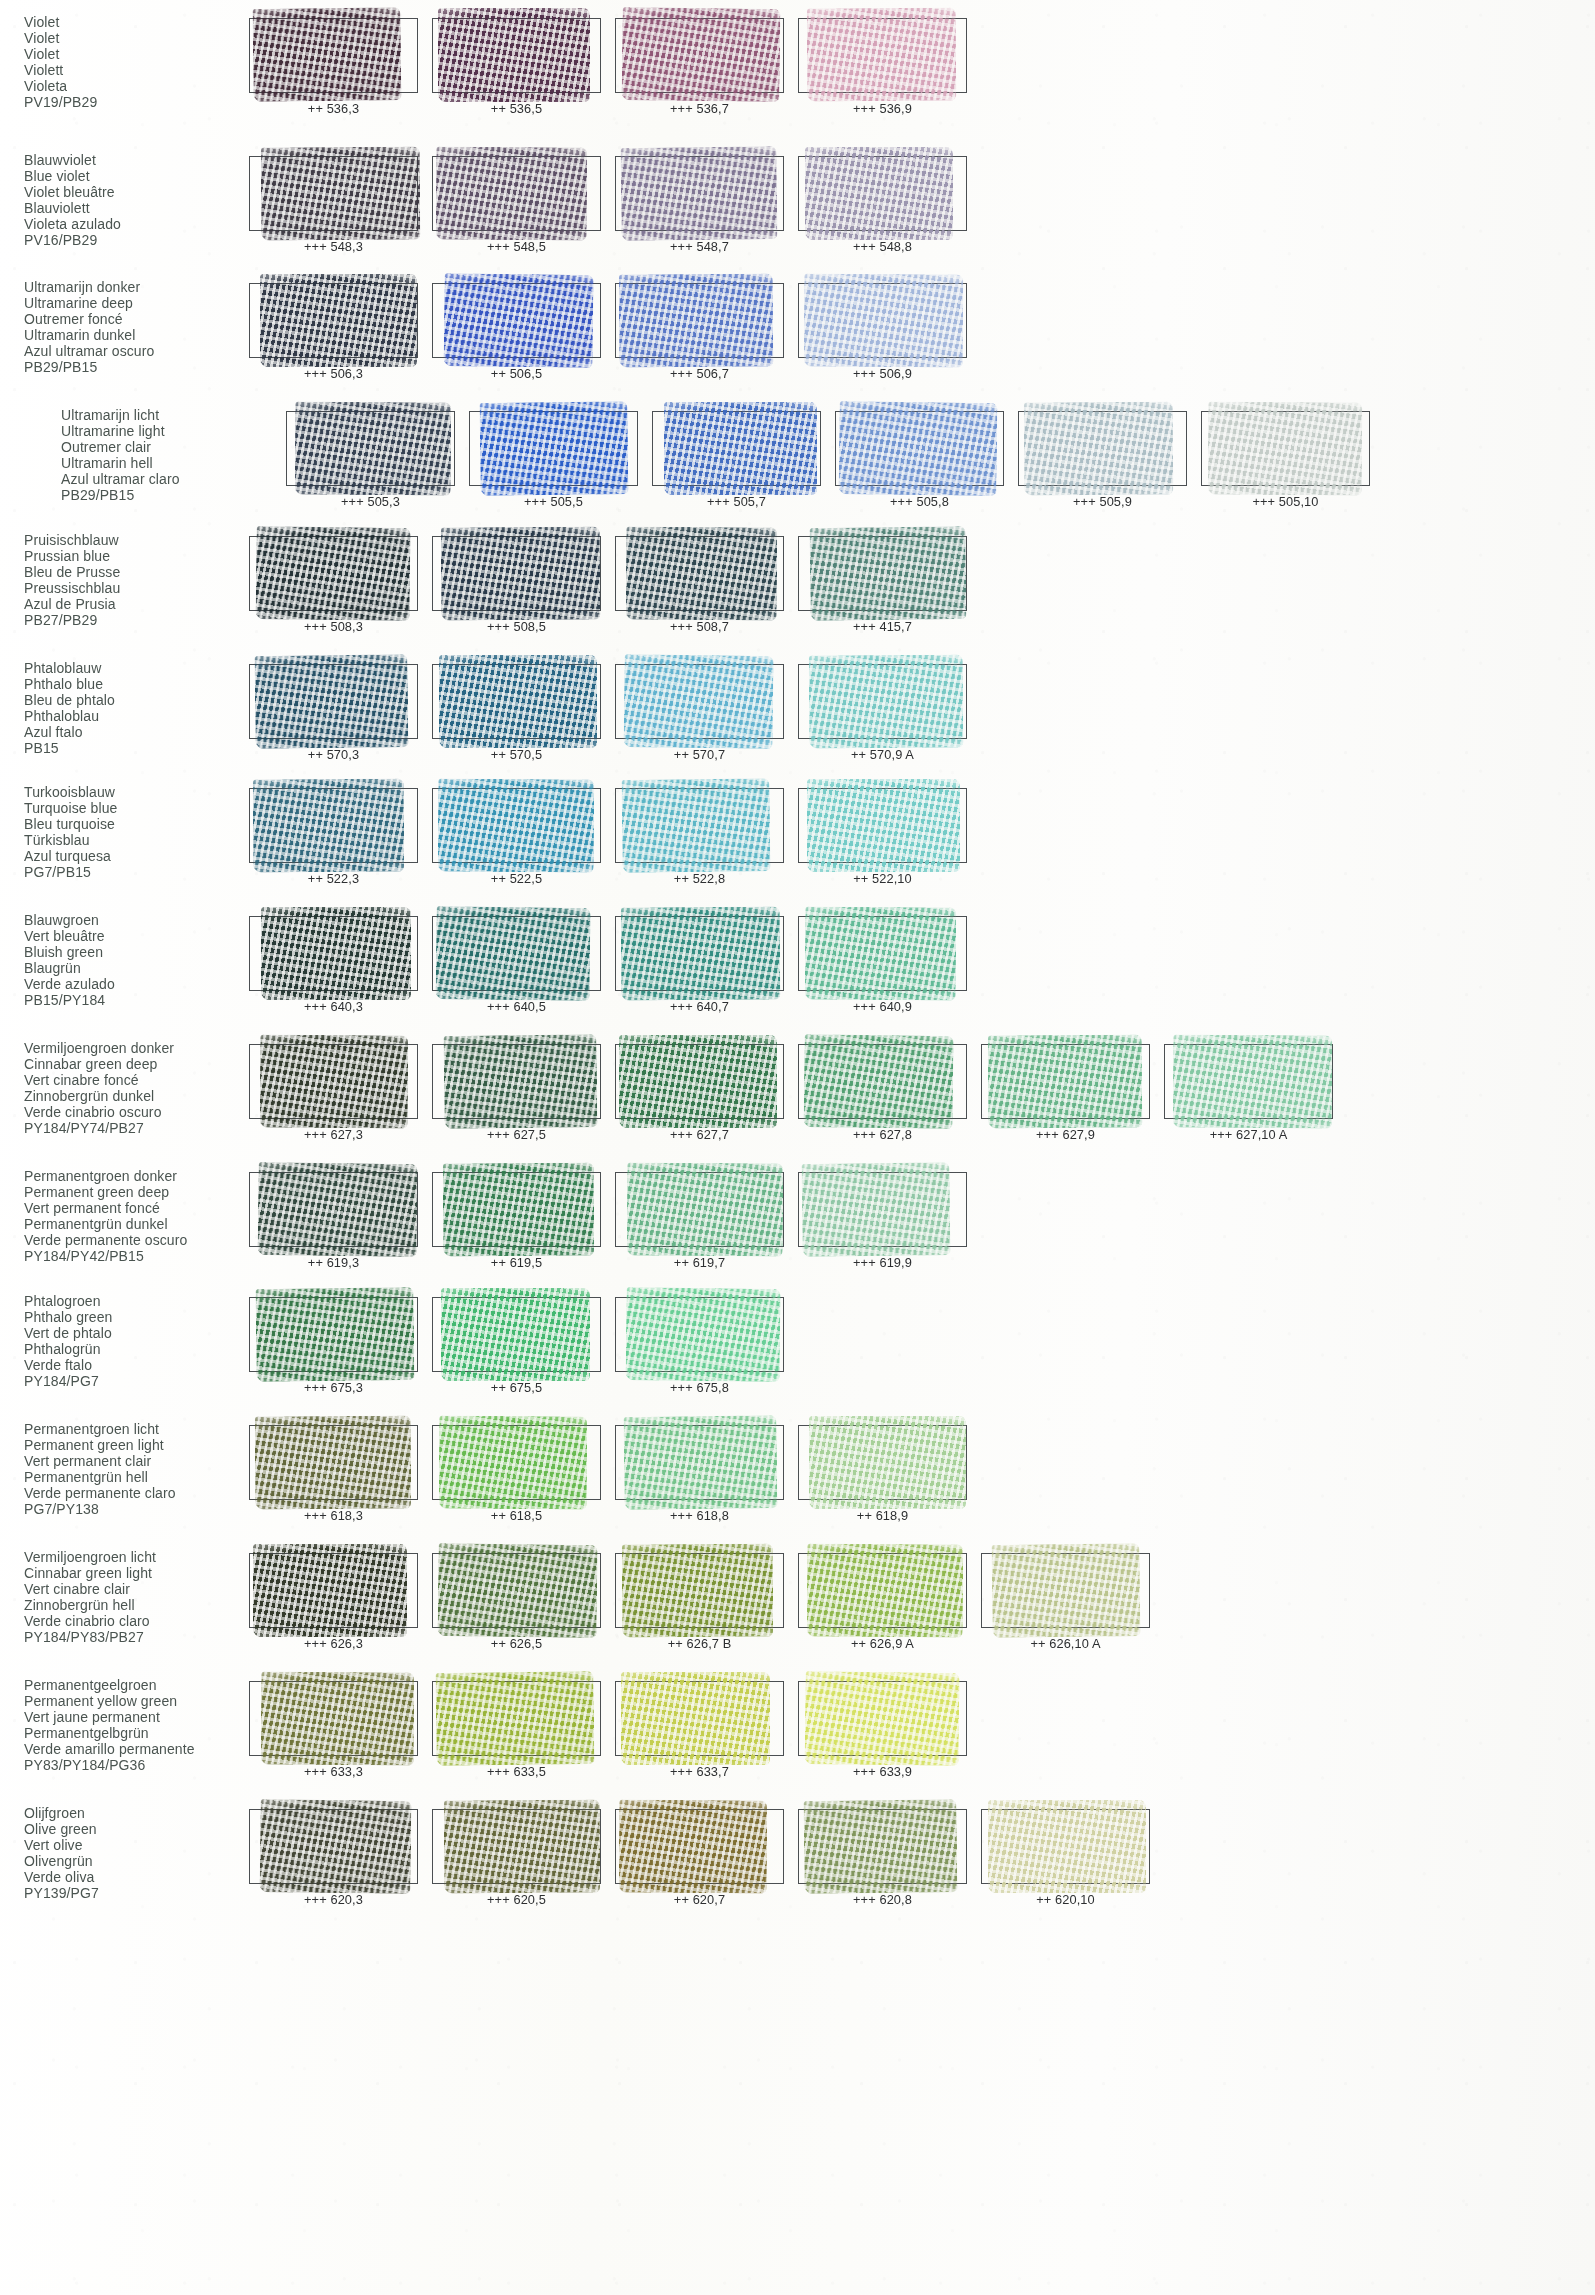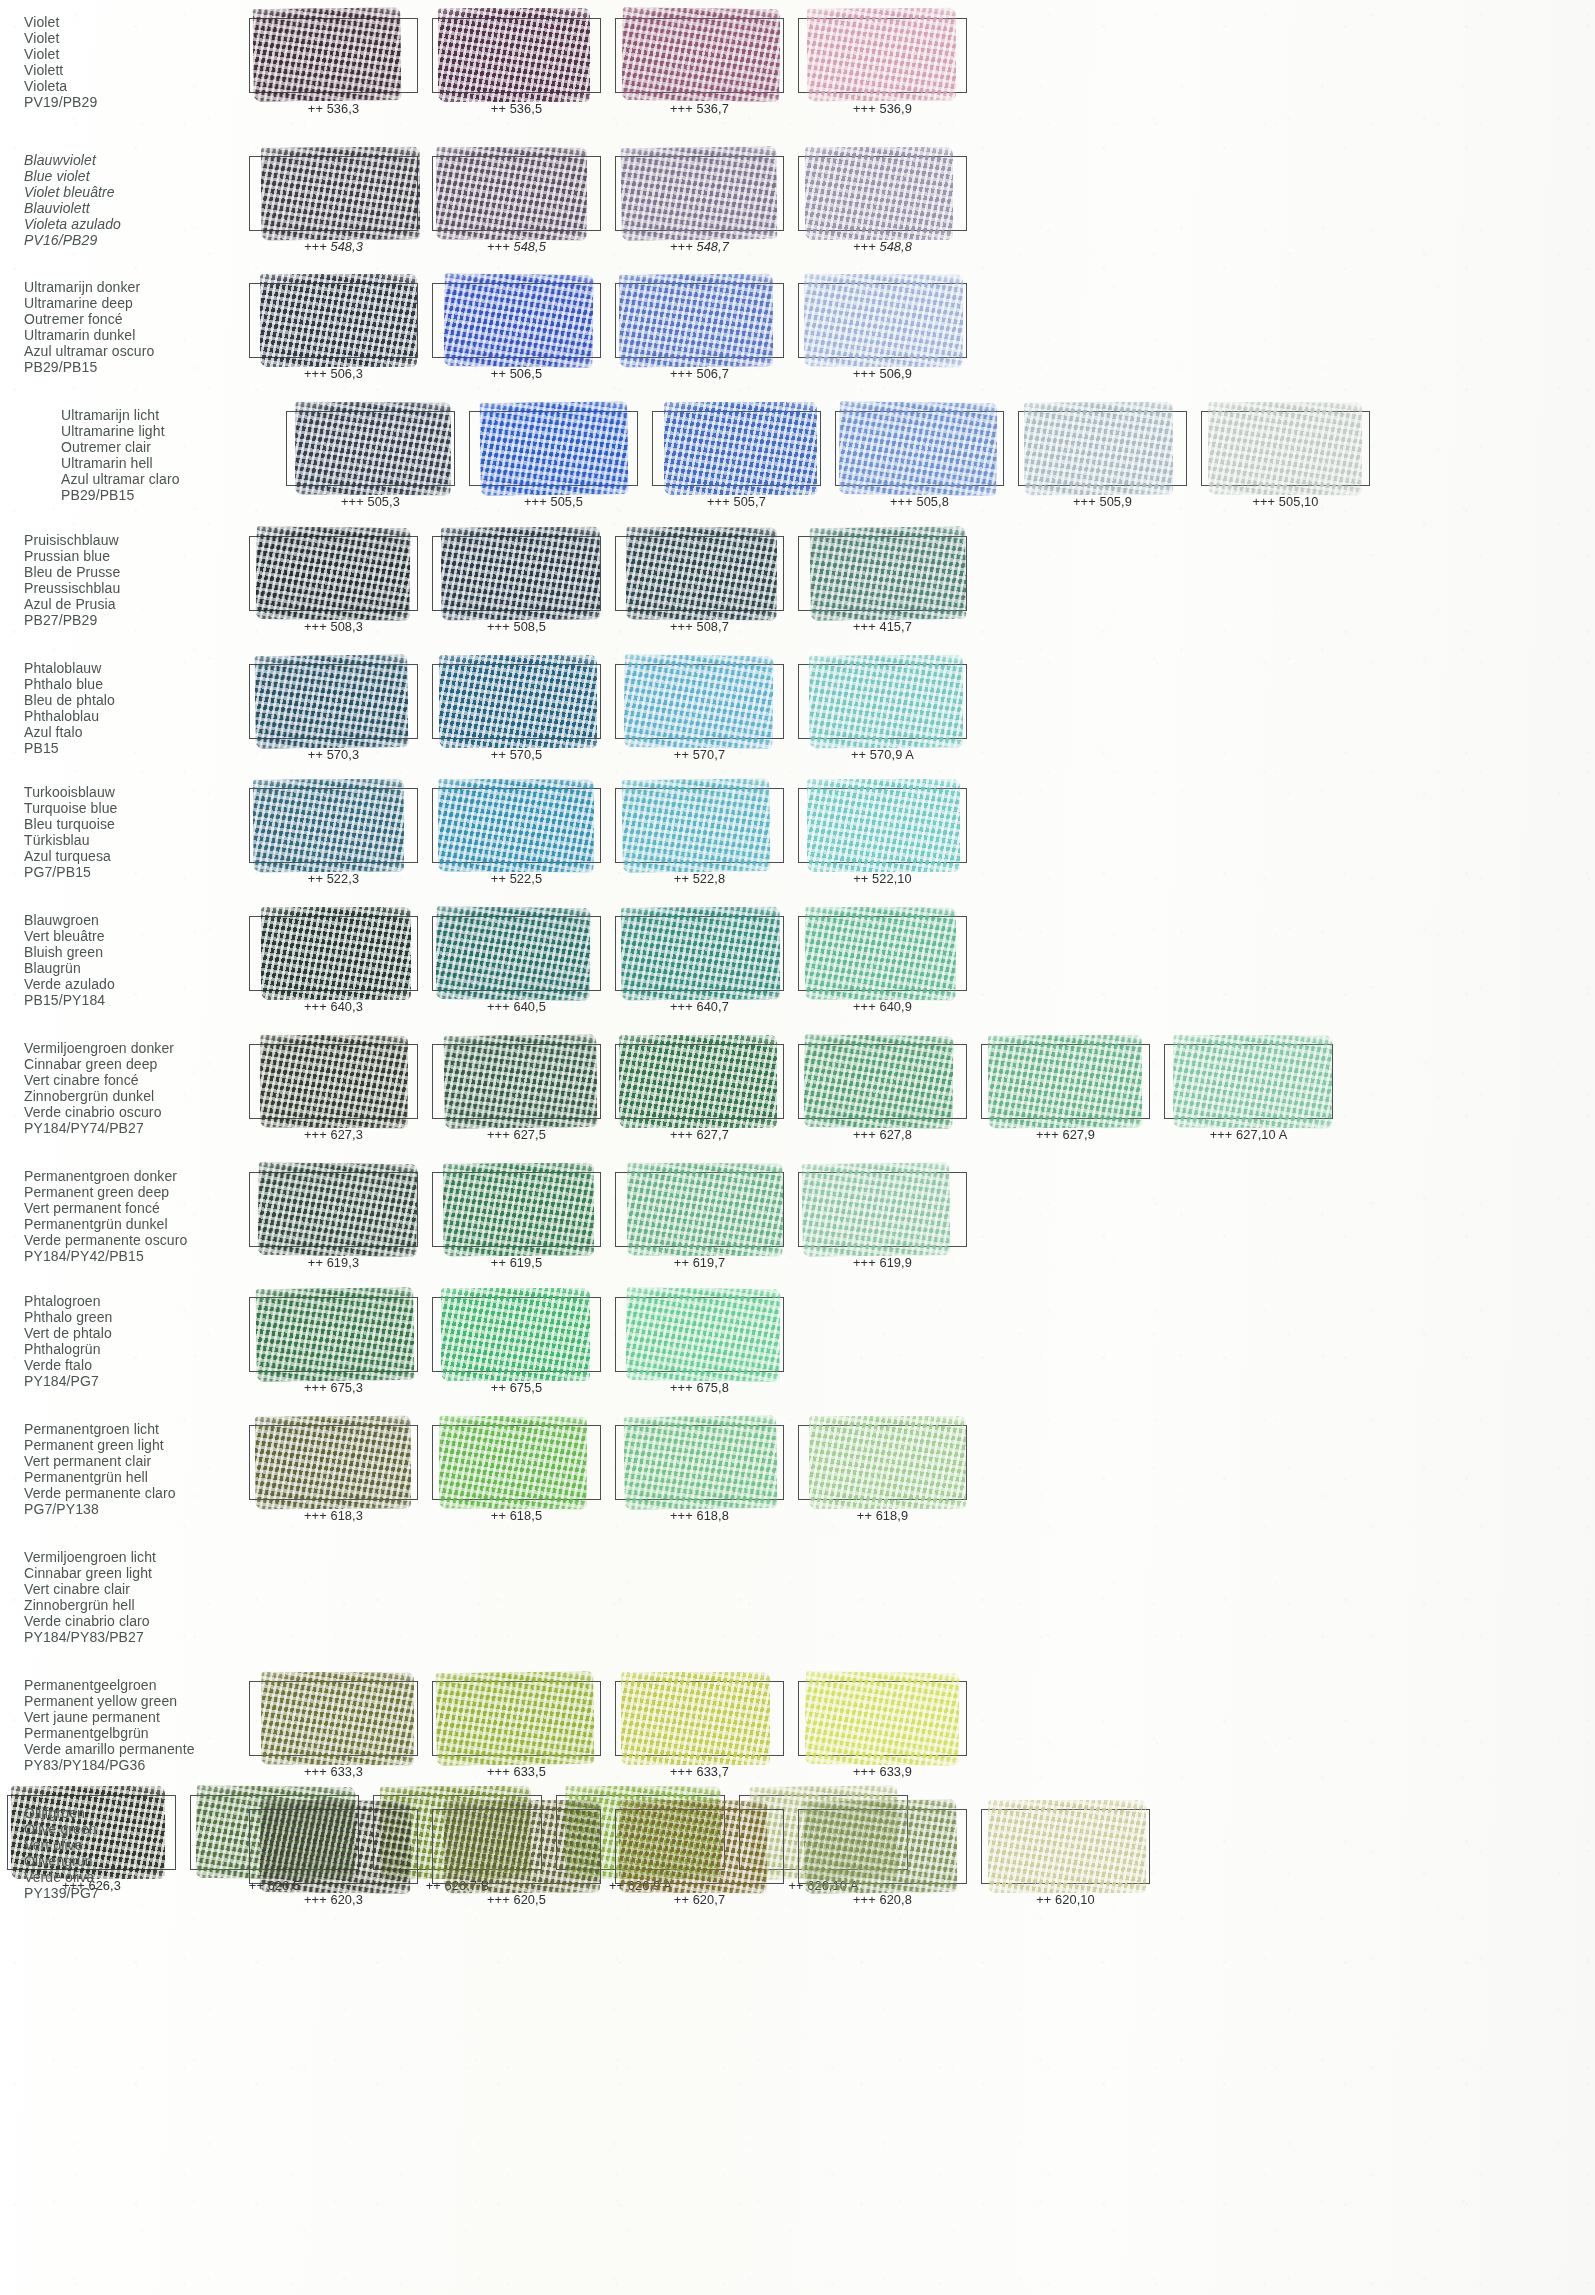--- a/index.html
+++ b/index.html
@@ -135,21 +135,21 @@
           <div class="cap">+++ 536,7</div>
         </div>
         <div class="cell">
           <div class="box">
             <div class="stroke" style="background: rgb(212, 160, 182); transform: rotate(-0.35deg); left: 5%; width: 89%;"></div>
           </div>
           <div class="cap">+++ 536,9</div>
         </div>
       </div>
     </div>
-    <div class="band" style="position: absolute; left: 0px; right: 8px; top: 152px; font-style: italic;">
+    <div class="band" style="position: absolute; left: 0px; right: 8px; top: 152px;">
       <div class="names">
         <div class="nm">Blauwviolet</div>
         <div class="nm">Blue violet</div>
         <div class="nm">Violet bleuâtre</div>
         <div class="nm">Blauviolett</div>
         <div class="nm">Violeta azulado</div>
         <div class="pig">PV16/PB29</div>
       </div>
       <div class="swatches">
         <div class="cell">
@@ -549,21 +549,21 @@
           <div class="cap">+++ 618,8</div>
         </div>
         <div class="cell">
           <div class="box">
             <div class="stroke" style="background: rgb(163, 207, 149); transform: rotate(0deg); left: 6%; width: 94%;"></div>
           </div>
           <div class="cap">++ 618,9</div>
         </div>
       </div>
     </div>
-    <div class="band" style="position: absolute; left: 0px; right: 0px; top: 1549px; flex-direction: column;">
+    <div class="band" style="position: absolute; left: 0px; right: 0px; top: 1549px;">
       <div class="names">
         <div class="nm">Vermiljoengroen licht</div>
         <div class="nm">Cinnabar green light</div>
         <div class="nm">Vert cinabre clair</div>
         <div class="nm">Zinnobergrün hell</div>
         <div class="nm">Verde cinabrio claro</div>
         <div class="pig">PY184/PY83/PB27</div>
       </div>
       <div class="swatches">
         <div class="cell">

